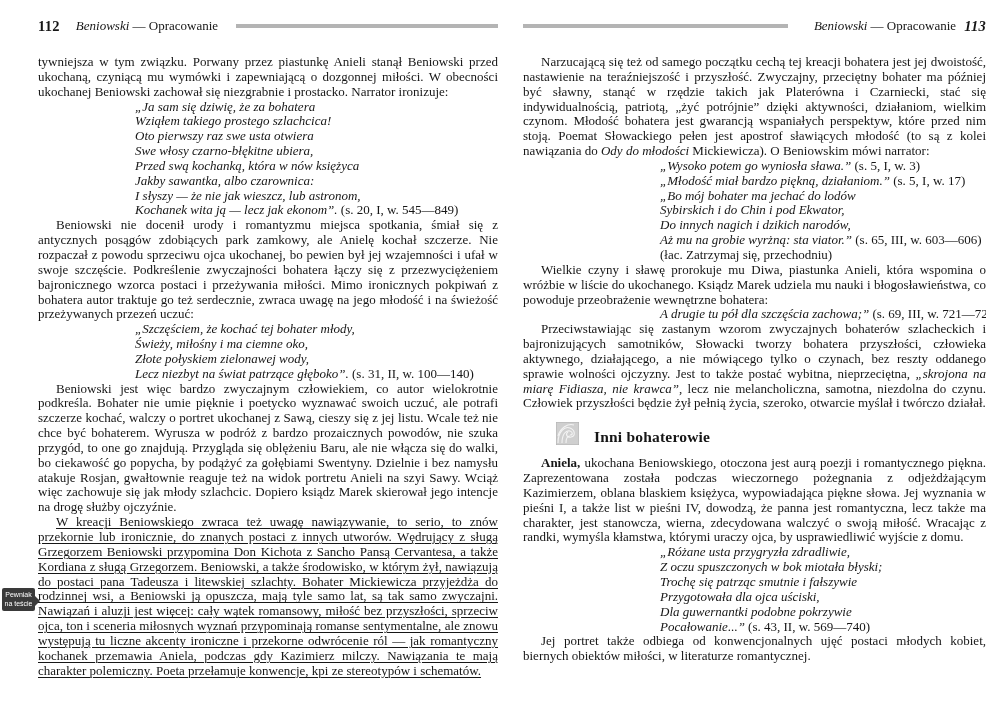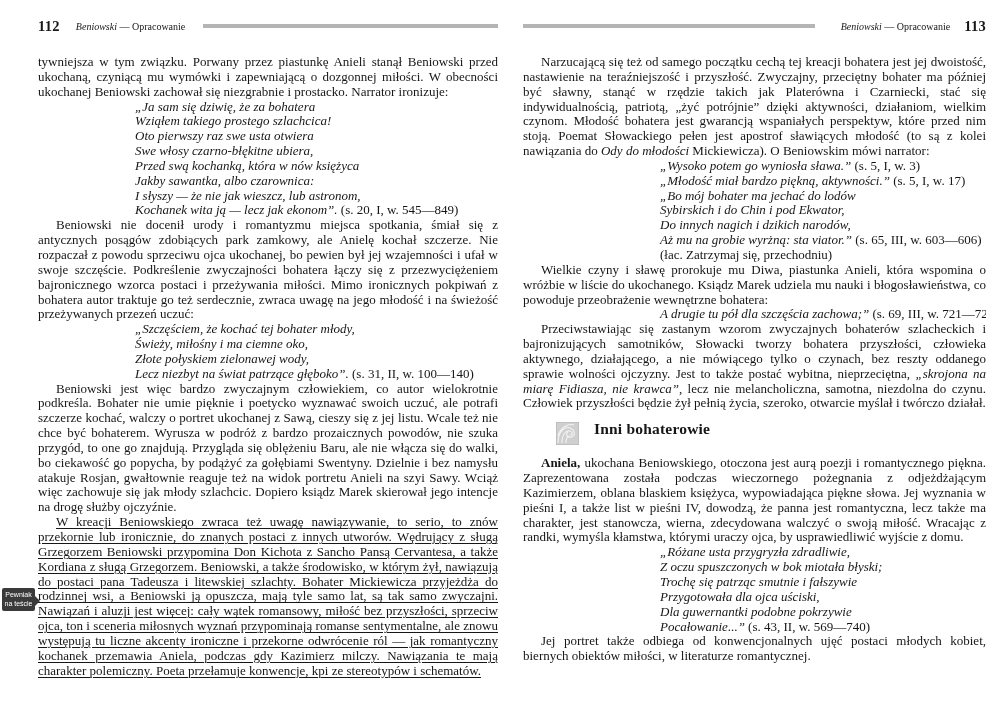--- a/index.html
+++ b/index.html
@@ -7,44 +7,44 @@
     width:1000px;height:712px;position:relative;background:#ffffff;
     font-family:"Liberation Serif","DejaVu Serif",serif;color:#161616;
     overflow:hidden;
   }
   .page{position:absolute;top:18px;height:680px;overflow:hidden;}
   .page.left{left:38px;width:460px;}
   .page.right{left:523px;width:463px;}
 
   .pg-header{display:flex;align-items:center;height:16px;margin-bottom:21px;}
   .pagenum{font-weight:bold;font-size:14.5px;letter-spacing:.3px;}
-  .running{font-size:10px;white-space:nowrap;}
+  .running{font-size:13px;white-space:nowrap;}
   .running .i{font-style:italic;}
   .rule{flex:1 1 auto;height:4px;background:#b4b4b4;}
   .page.left .pagenum{margin-right:16px;}
   .page.left .rule{margin-left:18px;}
-  .page.right .pagenum{margin-left:14px;}
+  .page.right .pagenum{margin-left:8px;font-style:italic;}
   .page.right .rule{margin-right:26px;}
 
   .body-text{font-size:13px;line-height:14.85px;text-align:justify;}
   p.para{margin:0;}
   p.para.indent{text-indent:18px;}
   p.para.underl{text-decoration:underline;text-decoration-thickness:.9px;text-underline-offset:2.4px;}
   .b{font-weight:bold;}
   .i{font-style:italic;}
 
   .verse{margin:0;}
   .page.left  .verse{padding-left:97px;}
   .page.right .verse{padding-left:137px;}
   .vline{white-space:nowrap;text-align:left;}
   .vline .vt{font-style:italic;}
   .vline.roman .vt{font-style:normal;}
   .vline .cite{font-style:normal;}
 
-  .heading{display:flex;align-items:flex-start;margin:11px 0 11px 33px;}
+  .heading{display:flex;align-items:flex-end;margin:11px 0 11px 33px;}
   .heading .icon{width:23px;height:23px;margin-right:15px;flex:0 0 auto;}
   .heading .htext{font-weight:bold;font-size:15.5px;letter-spacing:.2px;}
 
   .margin-note{
     position:absolute;left:2px;top:588px;width:33px;min-height:20px;
     background:#3a3a3a;border-radius:2px;color:#fff;
     font-family:"Liberation Sans","DejaVu Sans",sans-serif;
     font-size:7px;line-height:8.5px;text-align:center;padding:3px 1px;
     box-sizing:border-box;
   }
@@ -89,21 +89,21 @@
 <div class="page right">
   <div class="pg-header">
     <div class="rule"></div>
     <span class="running"><span class="i">Beniowski</span><span> — Opracowanie</span></span>
     <span class="pagenum">113</span>
   </div>
   <div class="body-text" id="right-body">
       <p class="para indent"><span>Narzucającą się też od samego początku cechą tej kreacji bohatera jest jej dwoistość, nastawienie na teraźniejszość i przyszłość. Zwyczajny, przeciętny bohater ma później być sławny, stanąć w rzędzie takich jak Platerówna i Czarniecki, stać się indywidualnością, patriotą, „żyć potrójnie” dzięki aktywności, działaniom, wielkim czynom. Młodość bohatera jest gwarancją wspaniałych perspektyw, które przed nim stoją. Poemat Słowackiego pełen jest apostrof sławiących młodość (to są z kolei nawiązania do </span><span class="i">Ody do młodości</span><span> Mickiewicza). O Beniowskim mówi narrator:</span></p>
       <div class="verse">
         <div class="vline"><span class="vt">„Wysoko potem go wyniosła sława.”</span><span class="cite"> (s. 5, I, w. 3)</span></div>
-        <div class="vline"><span class="vt">„Młodość miał bardzo piękną, aktywności.”</span><span class="cite"> (s. 5, I, w. 17)</span></div>
+        <div class="vline"><span class="vt">„Młodość miał bardzo piękną, działaniom.”</span><span class="cite"> (s. 5, I, w. 17)</span></div>
         <div class="vline"><span class="vt">„Bo mój bohater ma jechać do lodów</span></div>
         <div class="vline"><span class="vt">Sybirskich i do Chin i pod Ekwator,</span></div>
         <div class="vline"><span class="vt">Do innych nagich i dzikich narodów,</span></div>
         <div class="vline"><span class="vt">Aż mu na grobie wyrżną: sta viator.”</span><span class="cite"> (s. 65, III, w. 603—606)</span></div>
         <div class="vline roman"><span class="vt">(łac. Zatrzymaj się, przechodniu)</span></div>
       </div>
       <p class="para indent"><span>Wielkie czyny i sławę prorokuje mu Diwa, piastunka Anieli, która wspomina o wróżbie w liście do ukochanego. Ksiądz Marek udziela mu nauki i błogosławieństwa, co powoduje przeobrażenie wewnętrzne bohatera:</span></p>
       <div class="verse">
         <div class="vline"><span class="vt">A drugie tu pół dla szczęścia zachowa;”</span><span class="cite"> (s. 69, III, w. 721—722)</span></div>
       </div>

